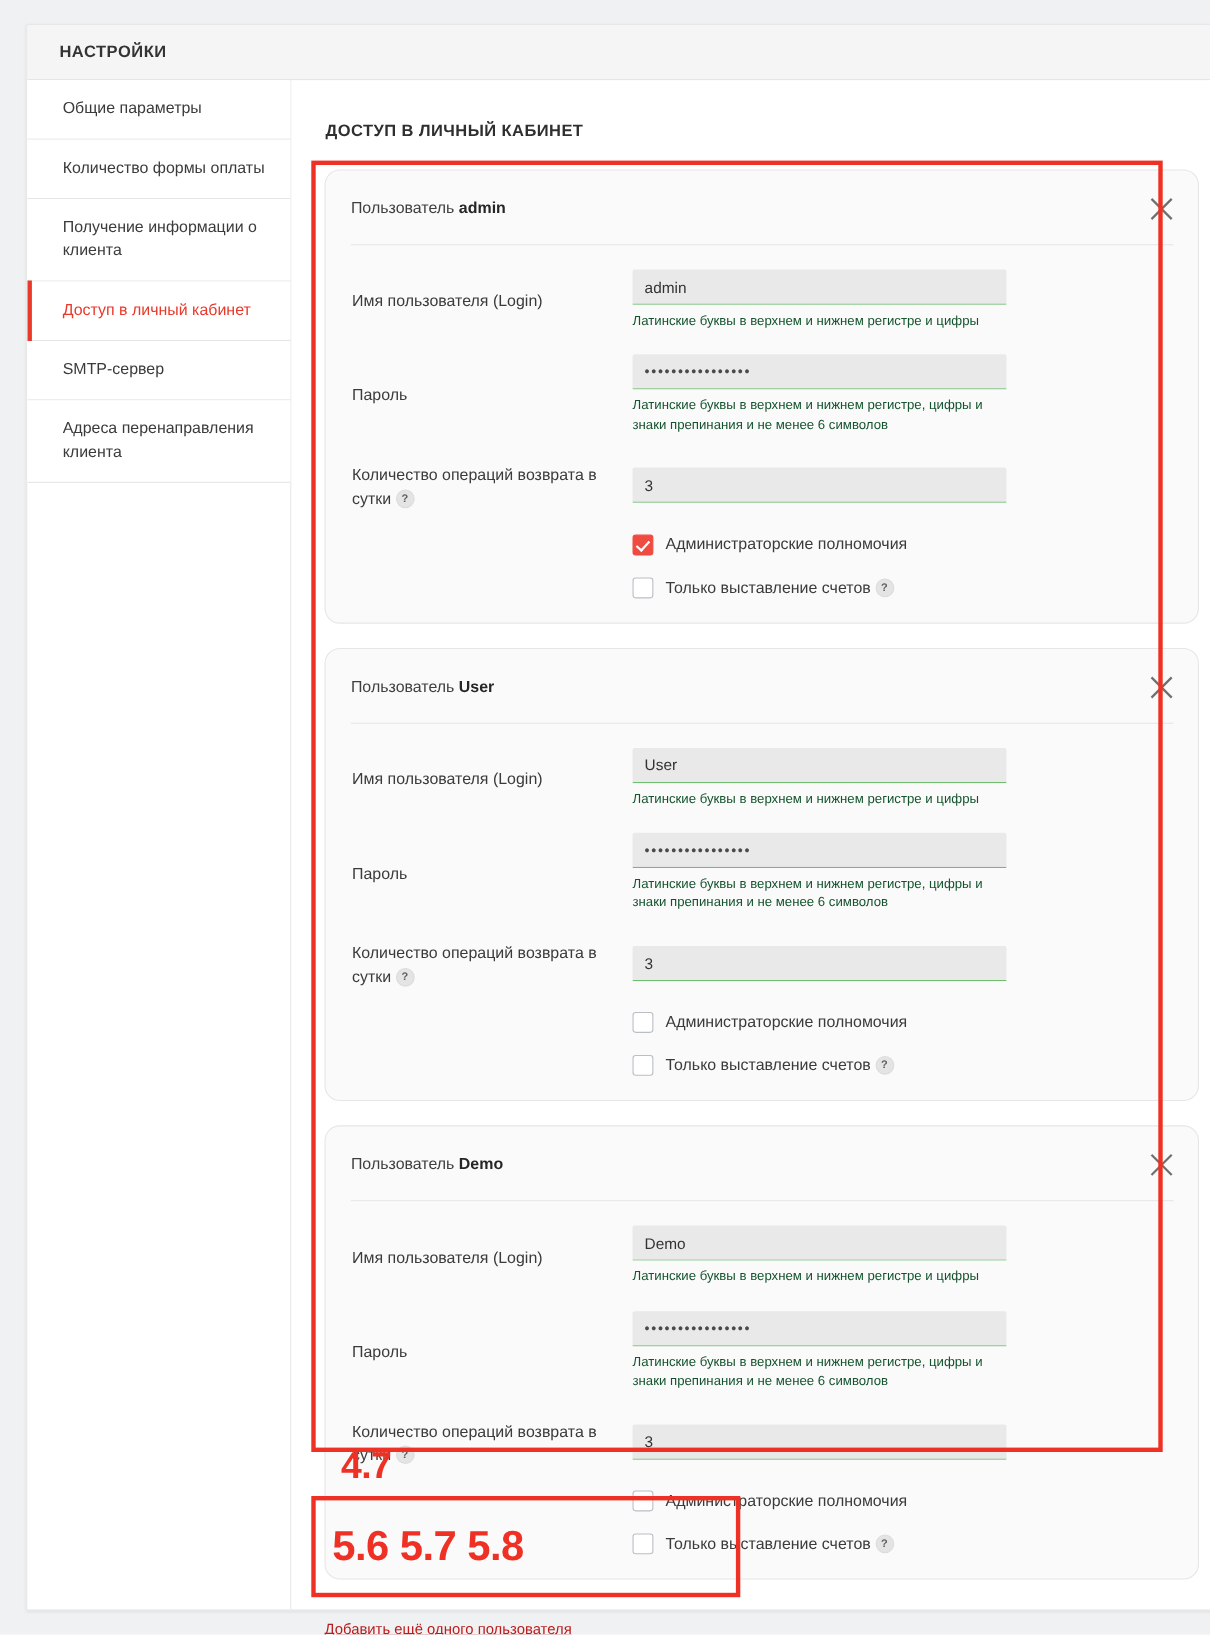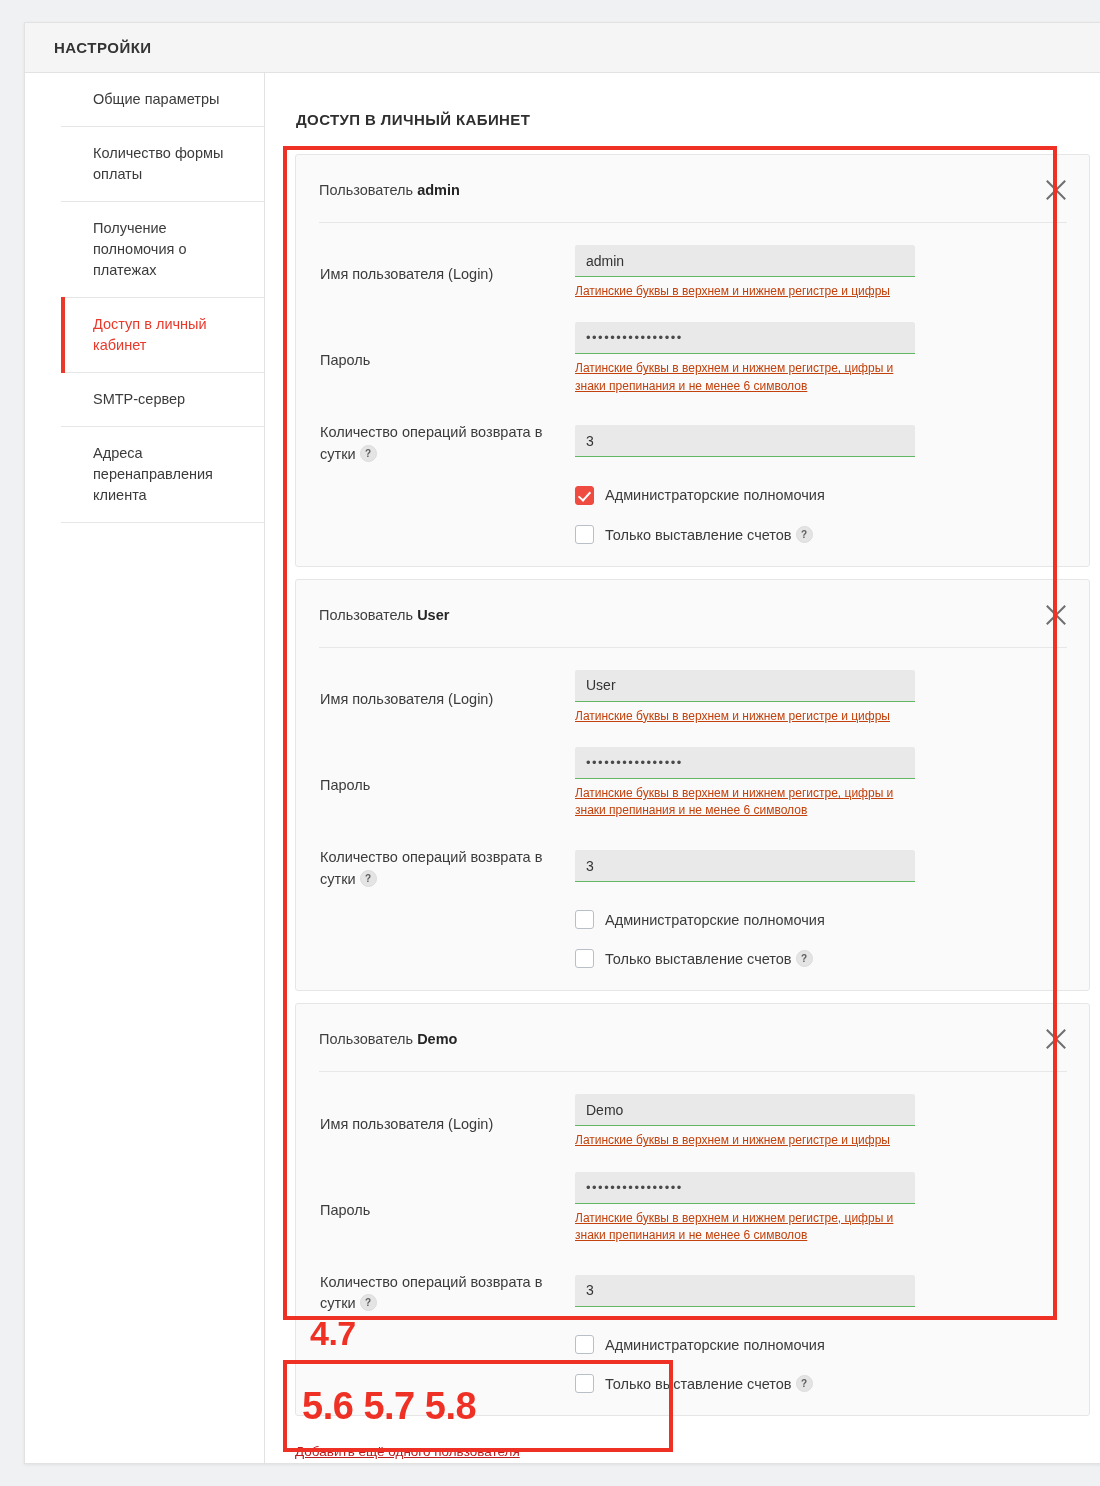--- a/index.html
+++ b/index.html
@@ -42,21 +42,20 @@
   }
 
   .panel-body { display: flex; align-items: stretch; height: 1390px; }
 
   
   .sidebar {
     width: 240px;
     flex: 0 0 240px;
     border-right: 1px solid #e2e2e2;
     background: #fff;
-    padding-left: 36px;
   }
   .side-item {
     border-bottom: 1px solid #e6e6e6;
     padding: 16px 20px 16px 32px;
     font-size: 14.5px;
     color: #3b3b3b;
     line-height: 1.45;
     min-height: 50px;
     display: flex;
     align-items: center;
@@ -110,23 +109,23 @@
     letter-spacing: -0.5px;
   }
   #num-47 { left: 45px; top: 1217px; font-size: 34px; margin-top: 24px; }
   #num-groups { left: 37px; top: 1312px; font-size: 38px; }
 
   
   .cards { padding: 26px 33px 0 30px; }
   .user-card {
     background: #fafafa;
     border: 1px solid #e6e6e6;
-    border-radius: 3px;
+    border-radius: 14px;
     padding: 0 24px 22px 24px;
-    margin-bottom: 12px;
+    margin-bottom: 22px;
     position: relative;
   }
   .card-head {
     display: flex;
     align-items: center;
     justify-content: space-between;
     padding: 20px 0 17px 0;
     border-bottom: 1px solid #e7e7e7;
     margin: 0 -2px 0 -1px;
   }
@@ -181,25 +180,24 @@
     align-items: center;
     padding: 0 11px;
     font-size: 14px;
     color: #333;
     border-radius: 2px 2px 0 0;
   }
   .field.pw { letter-spacing: 1.5px; font-size: 13px; color: #4a4a4a; }
 
   .hint {
     font-size: 12px;
-    color: #c2410c;
+    color: #14532d;
     line-height: 1.45;
     margin-top: 6px;
     max-width: 340px;
-    text-decoration: underline;
   }
 
   .help {
     display: inline-block;
     width: 17px; height: 17px;
     border-radius: 50%;
     background: #e4e4e4;
     border: 1px solid #dcdcdc;
     color: #5d5d5d;
     font-size: 10px;
@@ -272,21 +270,21 @@
   <div class="panel-body">
 
     <div class="sidebar">
       <div class="side-item">
         <span>Общие параметры</span>
       </div>
       <div class="side-item">
         <span>Количество формы оплаты</span>
       </div>
       <div class="side-item">
-        <span>Получение полномочия о платежах</span>
+        <span>Получение информации о клиента</span>
       </div>
       <div class="side-item active">
         <span>Доступ в личный кабинет</span>
       </div>
       <div class="side-item">
         <span>SMTP-сервер</span>
       </div>
       <div class="side-item">
         <span>Адреса перенаправления клиента</span>
       </div>

